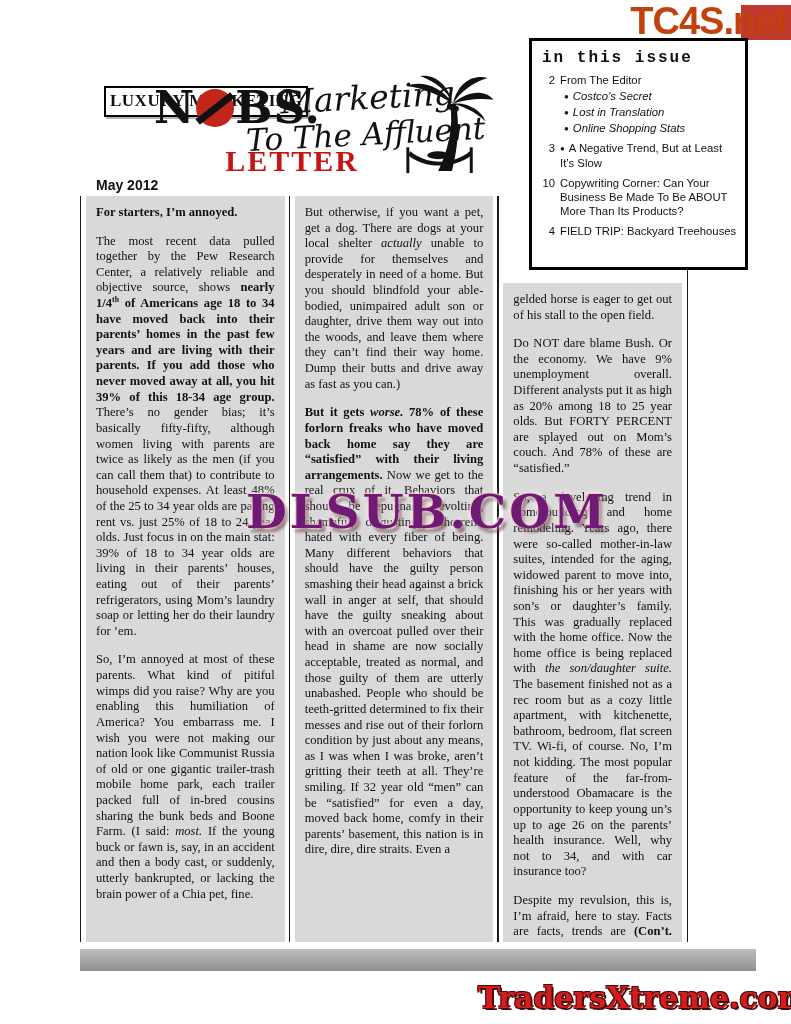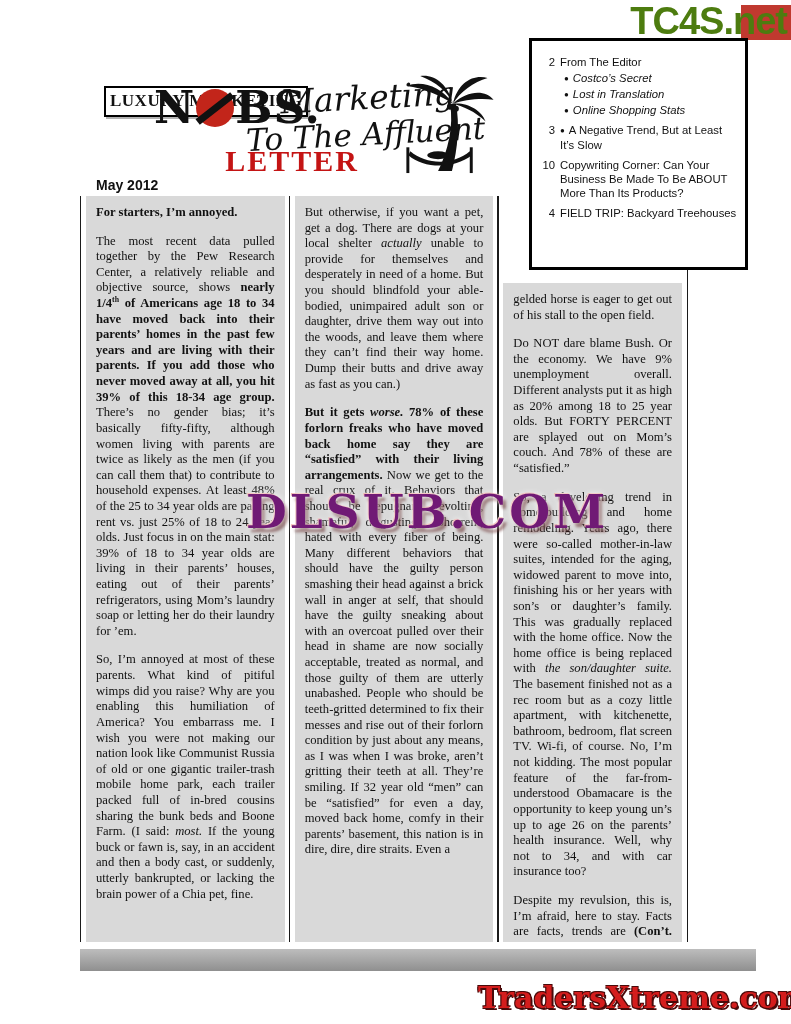--- a/index.html
+++ b/index.html
@@ -13,21 +13,21 @@
     font-family: "Liberation Serif", serif;
     color: #111;
   }
 
   
   .badge-wrap { position:absolute; top:0; right:0; width:210px; height:44px; }
   .badge-red { position:absolute; top:5px; right:0; width:50px; height:35px; background:#c0392f; }
   .badge-text {
     position:absolute; top:0; right:4px;
     font-family:"Liberation Sans", sans-serif; font-weight:bold;
-    font-size:38px; line-height:42px; color:#4d7c0f; letter-spacing:-1px;
+    font-size:38px; line-height:42px; color:#c2410c; letter-spacing:-1px;
   }
 
   
   .kicker-box {
     position:absolute; left:104px; top:46px;
     border:2px solid #000; padding:3px 4px 4px;
     box-shadow:2px 2px 0 rgba(0,0,0,.3);
     background:#fff;
     font-family:"Liberation Serif", serif; font-weight:bold; font-size:17px; letter-spacing:.5px;margin-top:40px;
   }
@@ -147,20 +147,21 @@
       <ellipse cx="42" cy="82" rx="11" ry="4"></ellipse>
       <rect x="10" y="74" width="3" height="26"></rect>
       <rect x="74" y="74" width="3" height="26"></rect>
     </g>
   </svg>
 
   <div class="letter-title">LETTER</div>
   <div class="issue-date">May 2012</div>
 
   <div class="issue-box">
+    <div class="issue-title">in this issue</div>
     <div>
         <div class="issue-row">
           <span class="pg">2</span>
           <span class="txt">From The Editor</span>
         </div>
         <div class="issue-row sub">
           <span class="txt"><span class="blt">●</span>Costco’s Secret</span>
         </div>
         <div class="issue-row sub">
           <span class="txt"><span class="blt">●</span>Lost in Translation</span>

